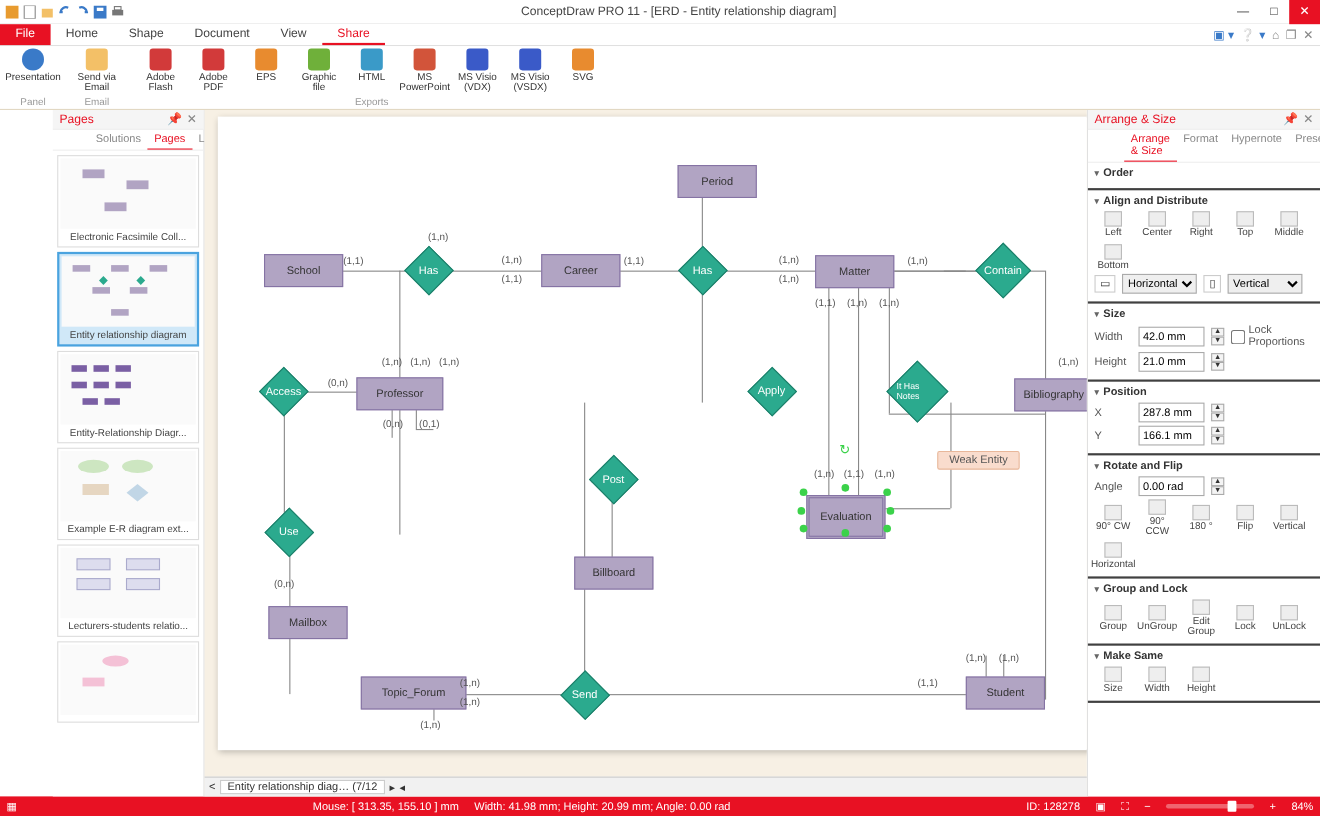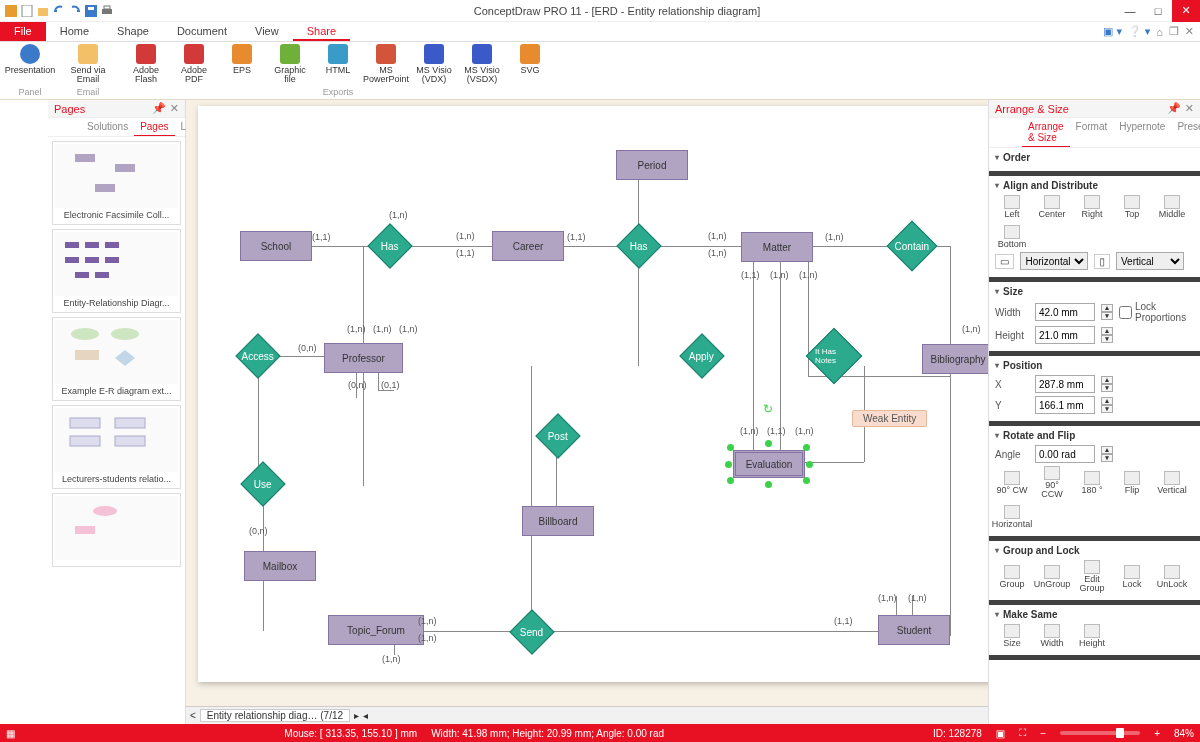--- a/index.html
+++ b/index.html
@@ -58,21 +58,21 @@
 .lineh { height: 1px; }
 .linev { width: 1px; }
 .sel-handle { position:absolute; width:7px; height:7px; background:#3bd24a; border-radius:50%; }
 .tooltip { position:absolute; background:#f9dccd; border:1px solid #e8b79a; padding:2px 10px; font-size:10px; color:#555; border-radius:2px; }
 
 .tab-strip { height: 18px; background: #f1f1f1; border-top: 1px solid #ccc; display: flex; align-items:center; padding:0 4px; font-size:10px; gap:4px; }
 .tab-strip .doc-tab { background:#fff; border:1px solid #ccc; padding:0 6px; }
 
 
 .panel-right { width: 212px; background: #fff; border-left: 1px solid #ddd; display: flex; flex-direction: column; font-size: 10px; }
-.panel-right .section { border-bottom: 5px solid #404040; padding: 4px 6px; }
+.panel-right .section { border-bottom: 2px solid #404040; padding: 4px 6px; }
 .sec-head { display:flex; align-items:center; font-weight:bold; color:#333; margin-bottom:4px; }
 .sec-head::before { content:"▾"; font-size:8px; margin-right:4px; color:#666; }
 .ctl-row { display:flex; gap:6px; align-items:center; margin:3px 0; flex-wrap: wrap; }
 .mini-btn { display:flex; flex-direction:column; align-items:center; width:34px; cursor:pointer; }
 .mini-btn .ic { width:16px; height:14px; background:#eee; border:1px solid #bbb; margin-bottom:1px; }
 .mini-btn .ic.green { background:#cdeedd; border-color:#5fb38b; }
 .mini-btn .tx { font-size:9px; color:#444; text-align:center; line-height:1; }
 .field-row { display:flex; align-items:center; gap:6px; margin:3px 0; }
 .field-row label { width:34px; color:#555; }
 .field-row input[type=text] { width:60px; height:18px; font-size:10px; padding:0 3px; border:1px solid #aaa; }
@@ -237,20 +237,35 @@
       <div class="page-thumb">
         <div class="thumb-img">
             <svg class="thumb-svg">
               <rect x="20" y="10" width="20" height="8" fill="#b1a4c3"></rect>
               <rect x="60" y="20" width="20" height="8" fill="#b1a4c3"></rect>
               <rect x="40" y="40" width="20" height="8" fill="#b1a4c3"></rect>
             </svg>
           </div>
         <div class="thumb-label">Electronic Facsimile Coll...</div>
       </div>
+      <div class="page-thumb active">
+        <div class="thumb-img">
+            <svg class="thumb-svg">
+              <rect x="10" y="8" width="16" height="6" fill="#b1a4c3"></rect>
+              <rect x="45" y="8" width="16" height="6" fill="#b1a4c3"></rect>
+              <rect x="80" y="8" width="16" height="6" fill="#b1a4c3"></rect>
+              <rect x="28" y="28" width="16" height="6" fill="#b1a4c3"></rect>
+              <rect x="62" y="28" width="16" height="6" fill="#b1a4c3"></rect>
+              <rect x="45" y="48" width="16" height="6" fill="#b1a4c3"></rect>
+              <polygon points="38,18 42,22 38,26 34,22" fill="#2baa8e"></polygon>
+              <polygon points="72,18 76,22 72,26 68,22" fill="#2baa8e"></polygon>
+            </svg>
+          </div>
+        <div class="thumb-label">Entity relationship diagram</div>
+      </div>
       <div class="page-thumb">
         <div class="thumb-img">
             <svg class="thumb-svg">
               <rect x="10" y="10" width="14" height="6" fill="#7a5fa4"></rect>
               <rect x="30" y="10" width="14" height="6" fill="#7a5fa4"></rect>
               <rect x="50" y="10" width="14" height="6" fill="#7a5fa4"></rect>
               <rect x="10" y="25" width="14" height="6" fill="#7a5fa4"></rect>
               <rect x="30" y="25" width="14" height="6" fill="#7a5fa4"></rect>
               <rect x="50" y="25" width="14" height="6" fill="#7a5fa4"></rect>
               <rect x="20" y="40" width="14" height="6" fill="#7a5fa4"></rect>
@@ -336,21 +351,21 @@
           </div>
         <div class="shape entity" style="left:543px;top:126px;width:72px;height:30px">
             <span>Matter</span>
           </div>
         <div class="shape entity" style="left:724px;top:238px;width:72px;height:30px">
             <span>Bibliography</span>
           </div>
         <div class="shape entity" style="left:126px;top:237px;width:79px;height:30px">
             <span>Professor</span>
           </div>
-        <div class="shape weak" style="left:535px;top:344px;width:72px;height:28px">
+        <div class="shape weak" style="left:535px;top:344px;width:72px;height:40px">
             <span>Evaluation</span>
           </div>
         <div class="shape entity" style="left:324px;top:400px;width:72px;height:30px">
             <span>Billboard</span>
           </div>
         <div class="shape entity" style="left:46px;top:445px;width:72px;height:30px">
             <span>Mailbox</span>
           </div>
         <div class="shape entity" style="left:130px;top:509px;width:96px;height:30px">
             <span>Topic_Forum</span>

